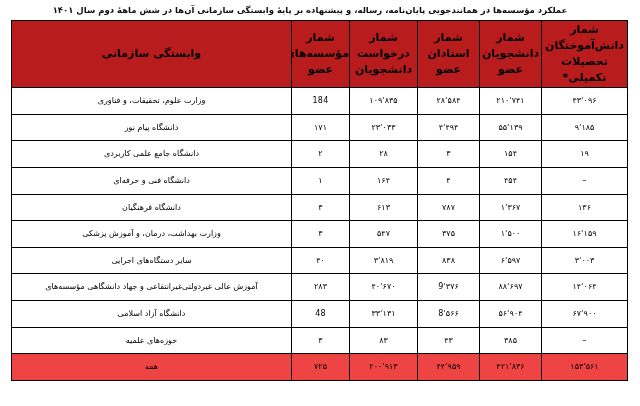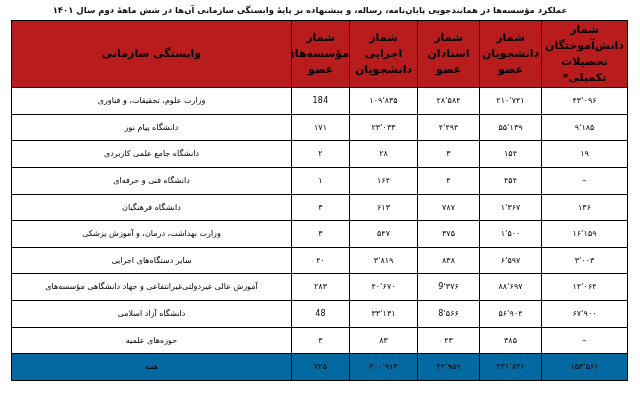--- a/index.html
+++ b/index.html
@@ -53,21 +53,21 @@
     font-size:11px;
   }
   thead th .hline{display:block;}
   thead th.affil{
     font-size:8px;
   }
   table.report tbody td{
     height:25.6px;
   }
   tbody tr.total td{
-    background:#0369a1;
+    background:#ef4444;
   }
   td.affil-cell{
     font-size:8px;
     padding:0 6px;
   }
   td.num{
     font-size:8px;
     letter-spacing:0.2px;
   }
   
@@ -106,21 +106,21 @@
           <span class="hline">دانشجویان</span>
           <span class="hline">عضو</span>
         </th>
         <th>
           <span class="hline">شمار</span>
           <span class="hline">استادان</span>
           <span class="hline">عضو</span>
         </th>
         <th>
           <span class="hline">شمار</span>
-          <span class="hline">اجرایی</span>
+          <span class="hline">درخواست</span>
           <span class="hline">دانشجویان</span>
         </th>
         <th>
           <span class="hline">شمار</span>
           <span class="hline">مؤسسه‌های</span>
           <span class="hline">عضو</span>
         </th>
         <th class="affil">
           <span class="hline">وابستگی سازمانی</span>
         </th>

